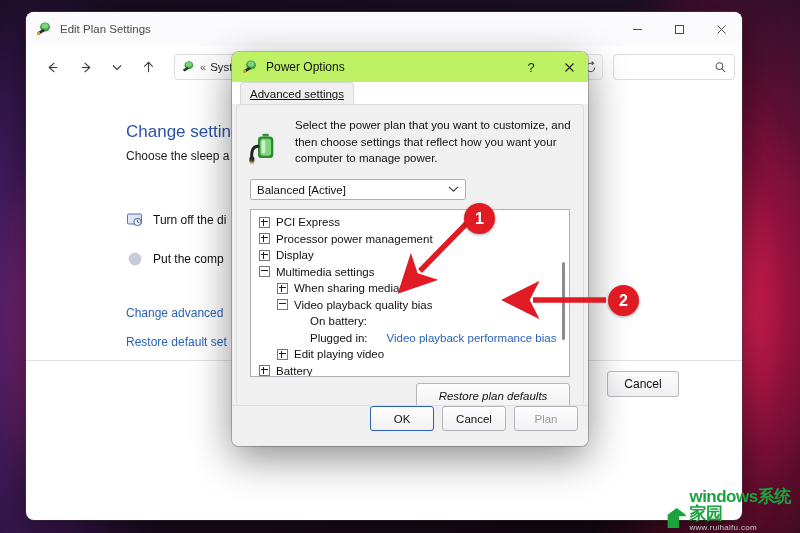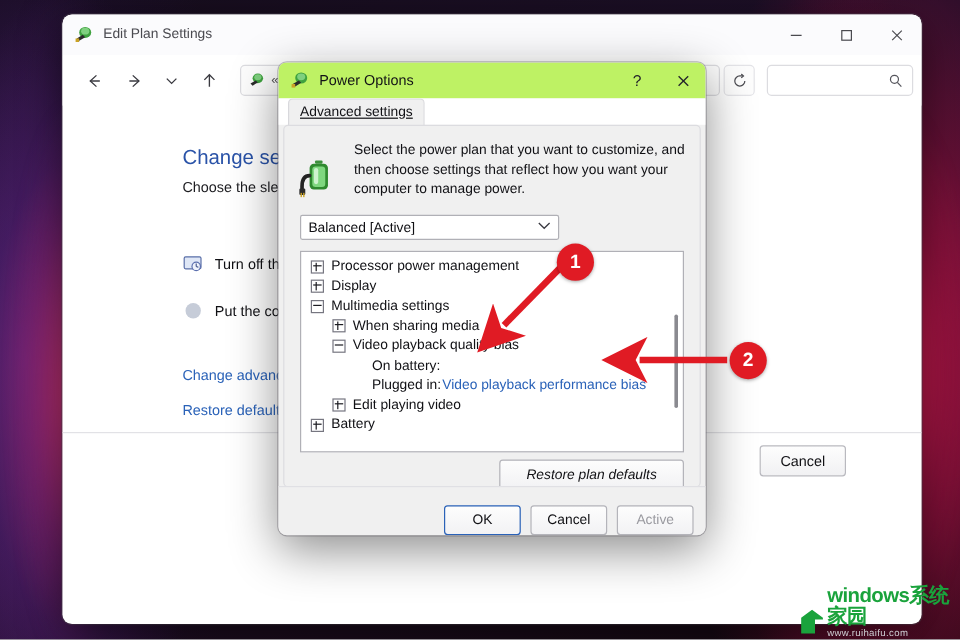--- a/index.html
+++ b/index.html
@@ -38,21 +38,21 @@
     position: absolute;
     right: -70px; top: 10px;
     width: 240px; height: 560px;
     background: radial-gradient(ellipse 95px 300px at 110px 300px, rgba(236,40,96,0.6) 0%, rgba(130,16,60,0.3) 50%, rgba(0,0,0,0) 78%);
     filter: blur(5px);
   }
 
   
   .cpl-window {
     position: absolute;
-    left: 52px; top: 12px;
+    left: 26px; top: 12px;
     width: 716px; height: 508px;
     background: #ffffff;
     border-radius: 8px;
     box-shadow: 0 10px 34px rgba(0,0,0,0.55), 0 0 0 1px rgba(90,80,95,0.45);
     overflow: hidden;
   }
   .cpl-titlebar {
     position: absolute; left: 0; top: 0;
     width: 100%; height: 34px;
     background: #fbfbfd;
@@ -283,21 +283,21 @@
     background: linear-gradient(#fdfdfd,#f2f2f4);
     border: 1px solid #b4b4ba; border-radius: 3px;
     font-size: 11.5px; color: #101014;
     display: flex; align-items: center; justify-content: center; font-style: italic;
   }
 
   .dlg-footer {
     position: absolute; left: 0; right: 0; bottom: 0; height: 40px;
     background: #f0f0f0;
     border-top: 1px solid #e0e0e4;
-    display: flex; align-items: flex-end; justify-content: flex-end;
+    display: flex; align-items: flex-start; justify-content: flex-end;
     padding-right: 10px;
     gap: 8px;
   }
   .fbtn {
     width: 62px; height: 23px;
     font-size: 11.5px;
     border: 1px solid #b4b4ba; border-radius: 3px;
     background: linear-gradient(#fdfdfd,#f2f2f4);
     color: #101014;
     display: flex; align-items: center; justify-content: center;
@@ -511,20 +511,25 @@
               <path d="M1 1.8 L5.5 6.2 L10 1.8" fill="none" stroke="#3a3a42" stroke-width="1.1"></path>
             </svg>
         </span>
       </div>
 
       <div class="tree-box">
         <div class="tree" id="tree-root">
             <div class="tnode">
               <span class="tspacer" style="width: 8px;"></span>
               <span class="tbox plus"></span>
+              <span class="tlabel">PCI Express</span>
+            </div>
+            <div class="tnode">
+              <span class="tspacer" style="width: 8px;"></span>
+              <span class="tbox plus"></span>
               <span class="tlabel">Processor power management</span>
             </div>
             <div class="tnode">
               <span class="tspacer" style="width: 8px;"></span>
               <span class="tbox plus"></span>
               <span class="tlabel">Display</span>
             </div>
             <div class="tnode">
               <span class="tspacer" style="width: 8px;"></span>
               <span class="tbox"></span>
@@ -542,21 +547,21 @@
             </div>
             <div class="tnode">
               <span class="tspacer" style="width: 44px;"></span>
               <span class="tspacer" style="width: 15px;"></span>
               <span class="tkey">On battery:</span>
             </div>
             <div class="tnode">
               <span class="tspacer" style="width: 44px;"></span>
               <span class="tspacer" style="width: 15px;"></span>
               <span class="tkey">Plugged in:</span>
-              <span class="tval" style="margin-left: 1px;">Video playback performance bias</span>
+              <span class="tval" style="margin-left: 19px;">Video playback performance bias</span>
             </div>
             <div class="tnode">
               <span class="tspacer" style="width: 26px;"></span>
               <span class="tbox plus"></span>
               <span class="tlabel">Edit playing video</span>
             </div>
             <div class="tnode">
               <span class="tspacer" style="width: 8px;"></span>
               <span class="tbox plus"></span>
               <span class="tlabel">Battery</span>
@@ -564,21 +569,21 @@
           </div>
         <div class="scrollbar"></div>
       </div>
 
       <div class="restore-btn">Restore plan defaults</div>
     </div>
 
     <div class="dlg-footer">
       <div class="fbtn primary">OK</div>
       <div class="fbtn">Cancel</div>
-      <div class="fbtn disabled">Active</div>
+      <div class="fbtn disabled">Plan</div>
     </div>
   </div>
 
   <svg class="ann-svg" viewBox="0 0 800 533">
     <defs>
       <marker id="ah" markerWidth="7" markerHeight="7" refX="1.2" refY="3.5" orient="auto">
         <path d="M0,0 L7,3.5 L0,7 L1.8,3.5 Z" fill="#e01b24"></path>
       </marker>
     </defs>
     <line x1="468" y1="222" x2="420" y2="271" stroke="#e01b24" stroke-width="5.5" marker-end="url(#ah)"></line>

